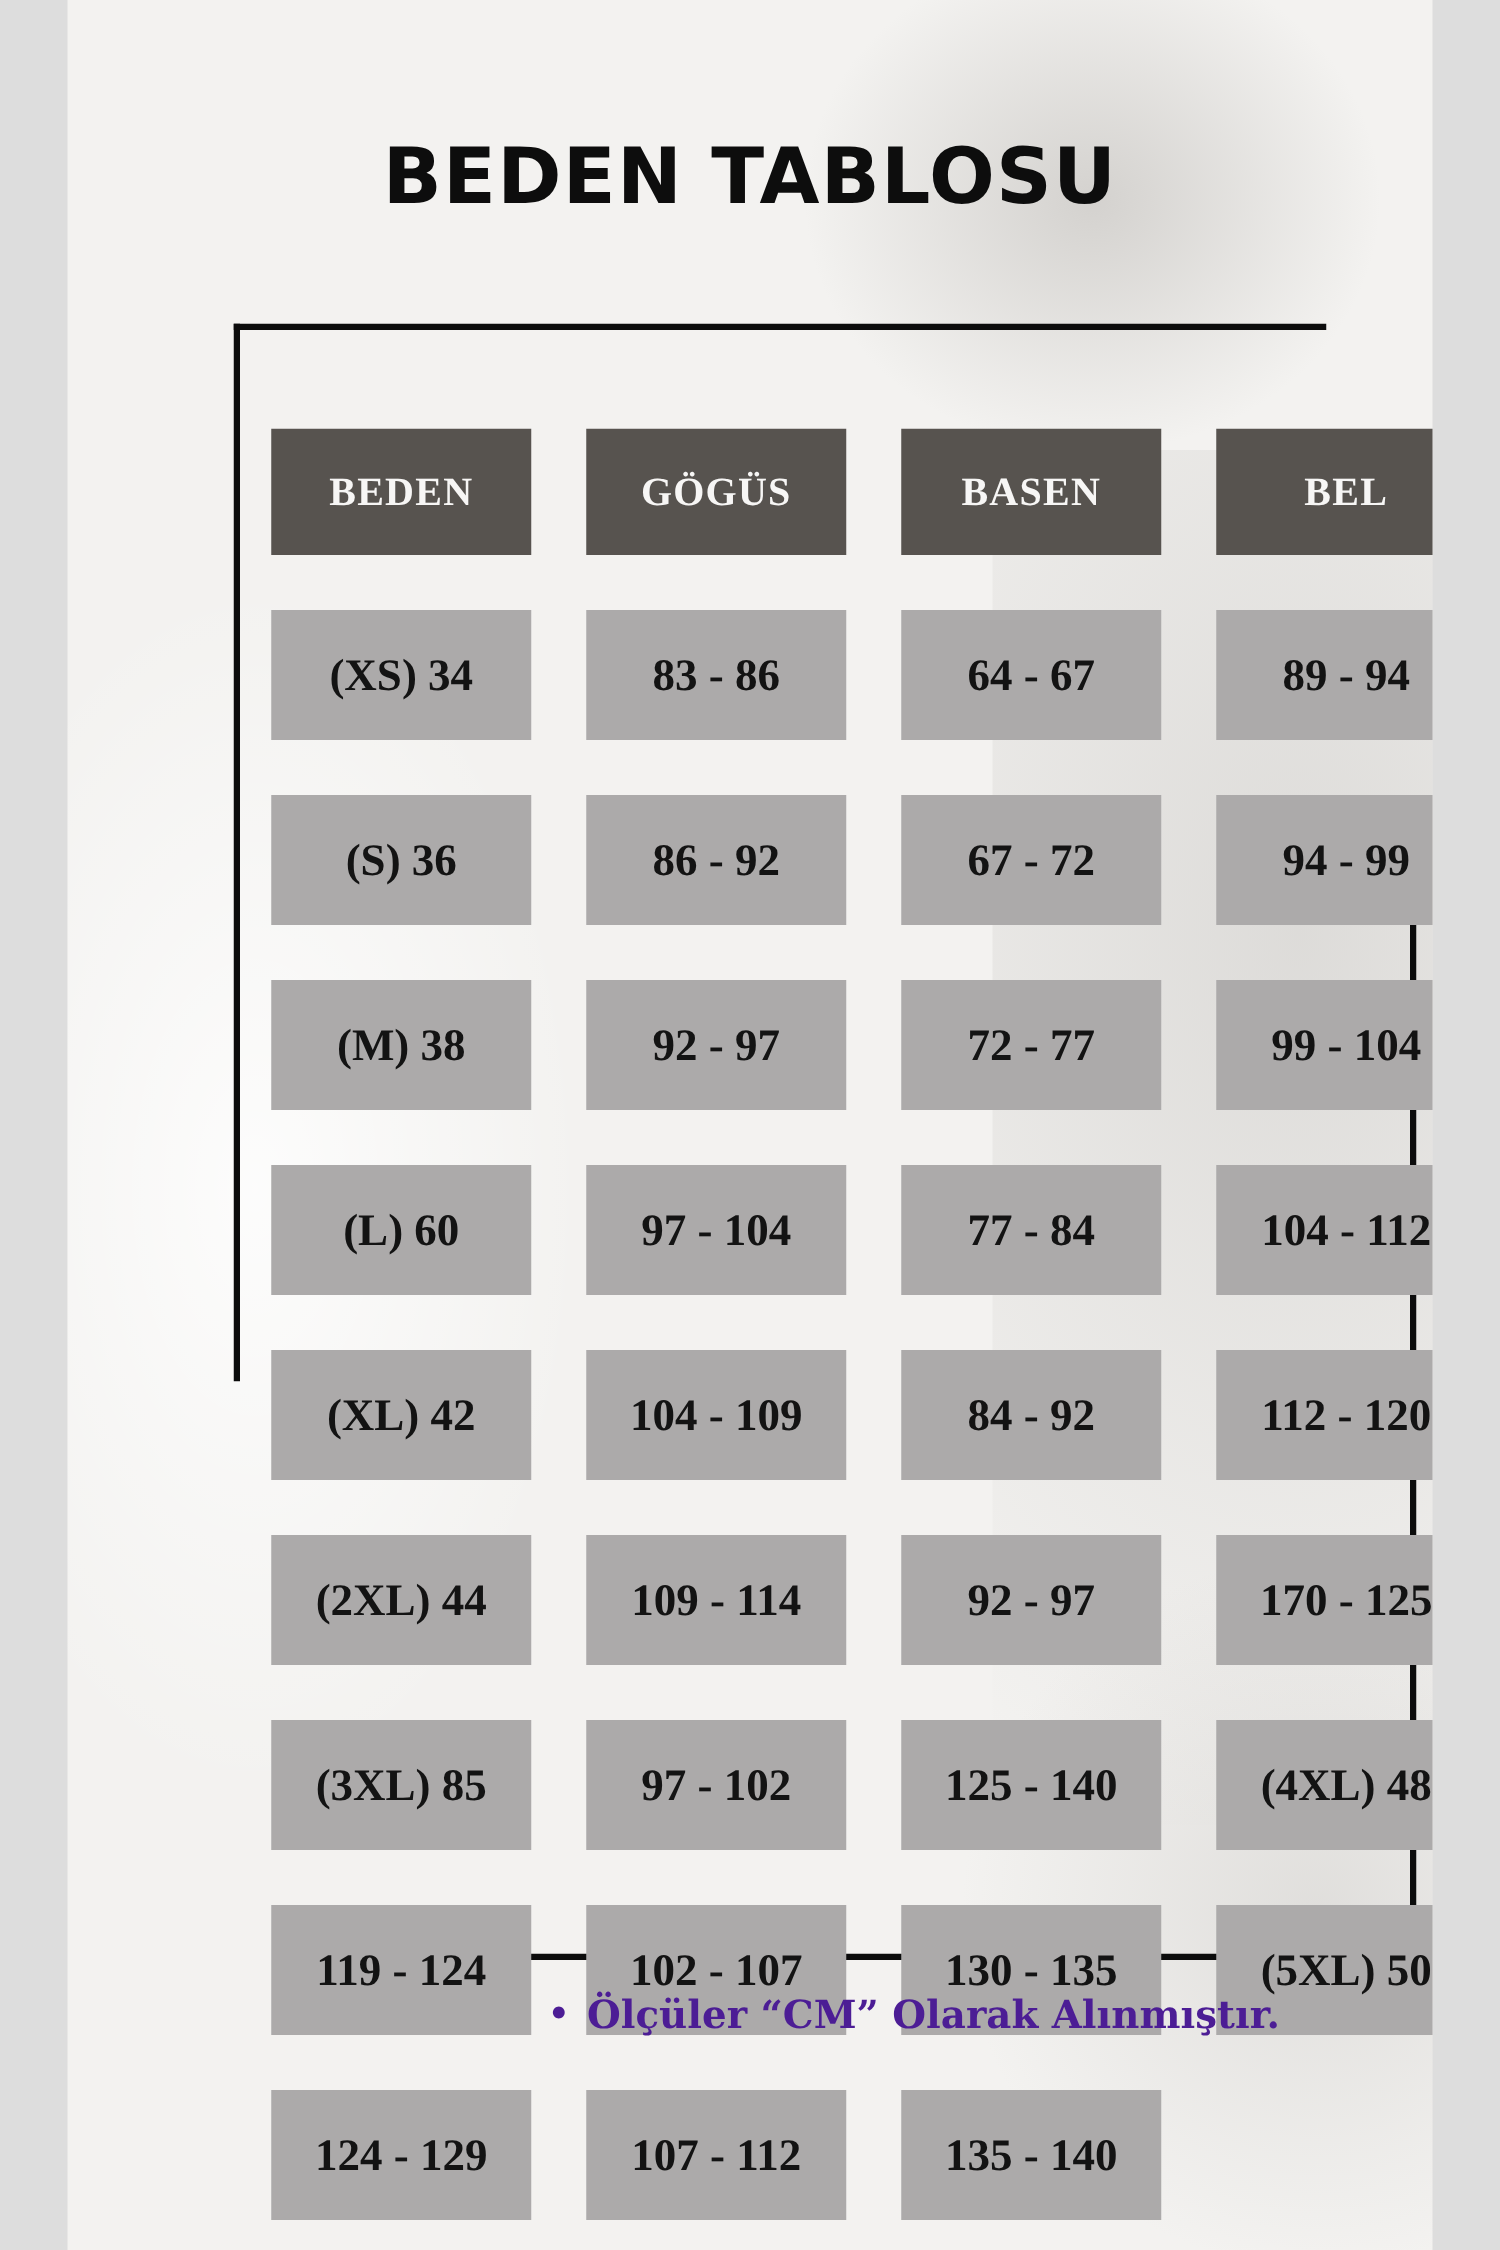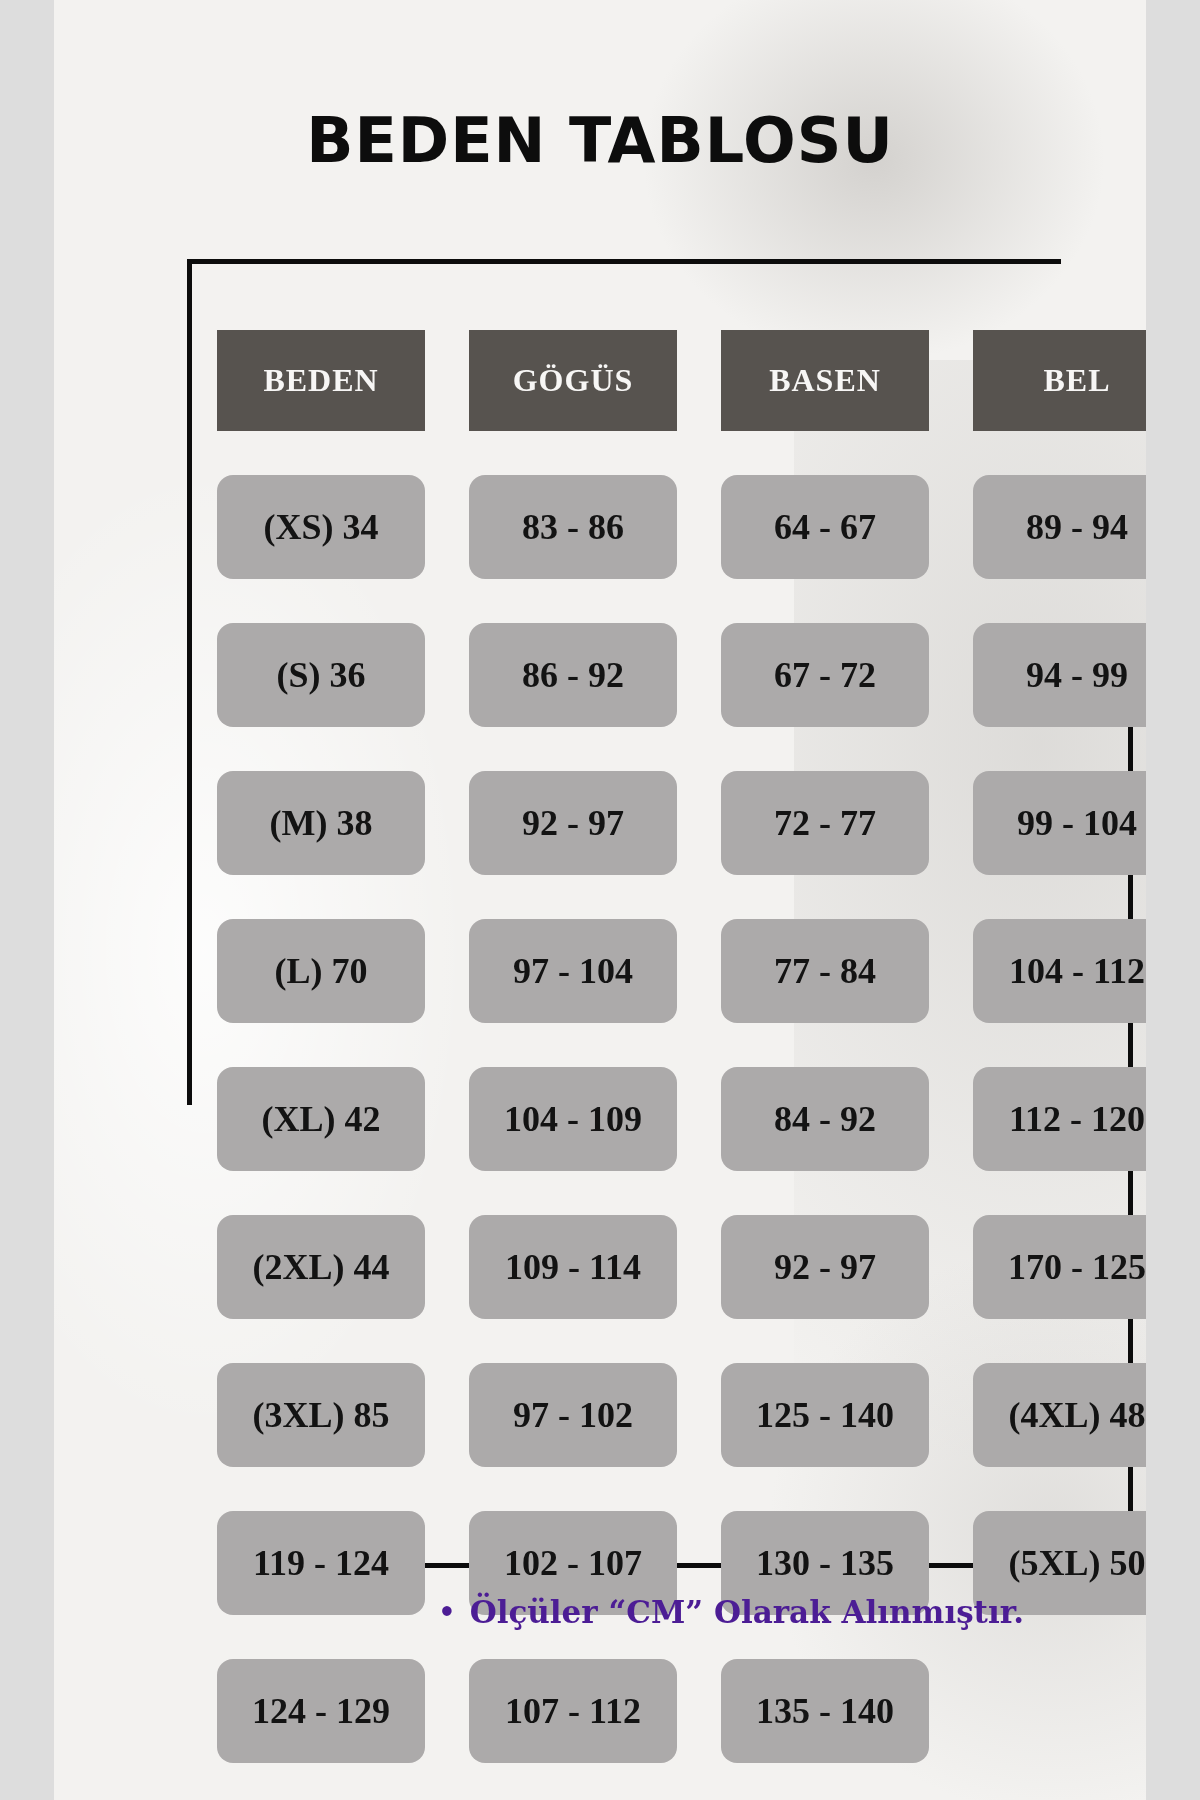--- a/index.html
+++ b/index.html
@@ -40,37 +40,37 @@
     color:#0d0d0d;
   }
 
   .frame-line{position:absolute;background:var(--frame,#0c0c0c);}
   .frame-top{left:133px;top:259px;width:874px;height:5px;}
   .frame-left{left:133px;top:259px;width:5px;height:846px;}
   .frame-right{left:1074px;top:650px;width:5px;height:918px;}
   .frame-bottom{left:195px;top:1563px;width:884px;height:5px;}
 
   .size-table{
-    position:absolute;left:163px;top:330px;
+    position:absolute;left:163px;top:343px;
     display:grid;
     grid-template-columns:repeat(4,208px);
     grid-template-rows:101px repeat(9,104px);
     column-gap:17px;row-gap:15px;gap:44px;
   }
   .t-head{
     background:var(--header-bg,#57534f);
     color:var(--header-text,#f7f6f5);
     display:flex;align-items:center;justify-content:center;
     font-weight:bold;font-size:32px;letter-spacing:1px;
   }
   .t-cell{
     background:var(--cell-bg,#acaaaa);
     color:var(--cell-text,#131313);
     display:flex;align-items:center;justify-content:center;
-    font-weight:bold;font-size:36px;letter-spacing:0px;border-radius:16px;
+    font-weight:bold;font-size:36px;letter-spacing:0px;
   }
 
   .note{
     position:absolute;right:122px;top:1594px;
     font-family:"DejaVu Serif","Liberation Serif",serif;
     font-weight:bold;font-size:31px;color:#4c1d95;
     white-space:nowrap;
   }
   .note .bullet{margin-right:14px;font-size:27px;vertical-align:2px;}
 </style>
@@ -105,21 +105,21 @@
     <div class="t-cell">(S) 36</div>
     <div class="t-cell">86 - 92</div>
     <div class="t-cell">67 - 72</div>
     <div class="t-cell">94 - 99</div>
 
     <div class="t-cell">(M) 38</div>
     <div class="t-cell">92 - 97</div>
     <div class="t-cell">72 - 77</div>
     <div class="t-cell">99 - 104</div>
 
-    <div class="t-cell">(L) 70</div>
+    <div class="t-cell">(L) 60</div>
     <div class="t-cell">97 - 104</div>
     <div class="t-cell">77 - 84</div>
     <div class="t-cell">104 - 112</div>
 
     <div class="t-cell">(XL) 42</div>
     <div class="t-cell">104 - 109</div>
     <div class="t-cell">84 - 92</div>
     <div class="t-cell">112 - 120</div>
 
     <div class="t-cell">(2XL) 44</div>

